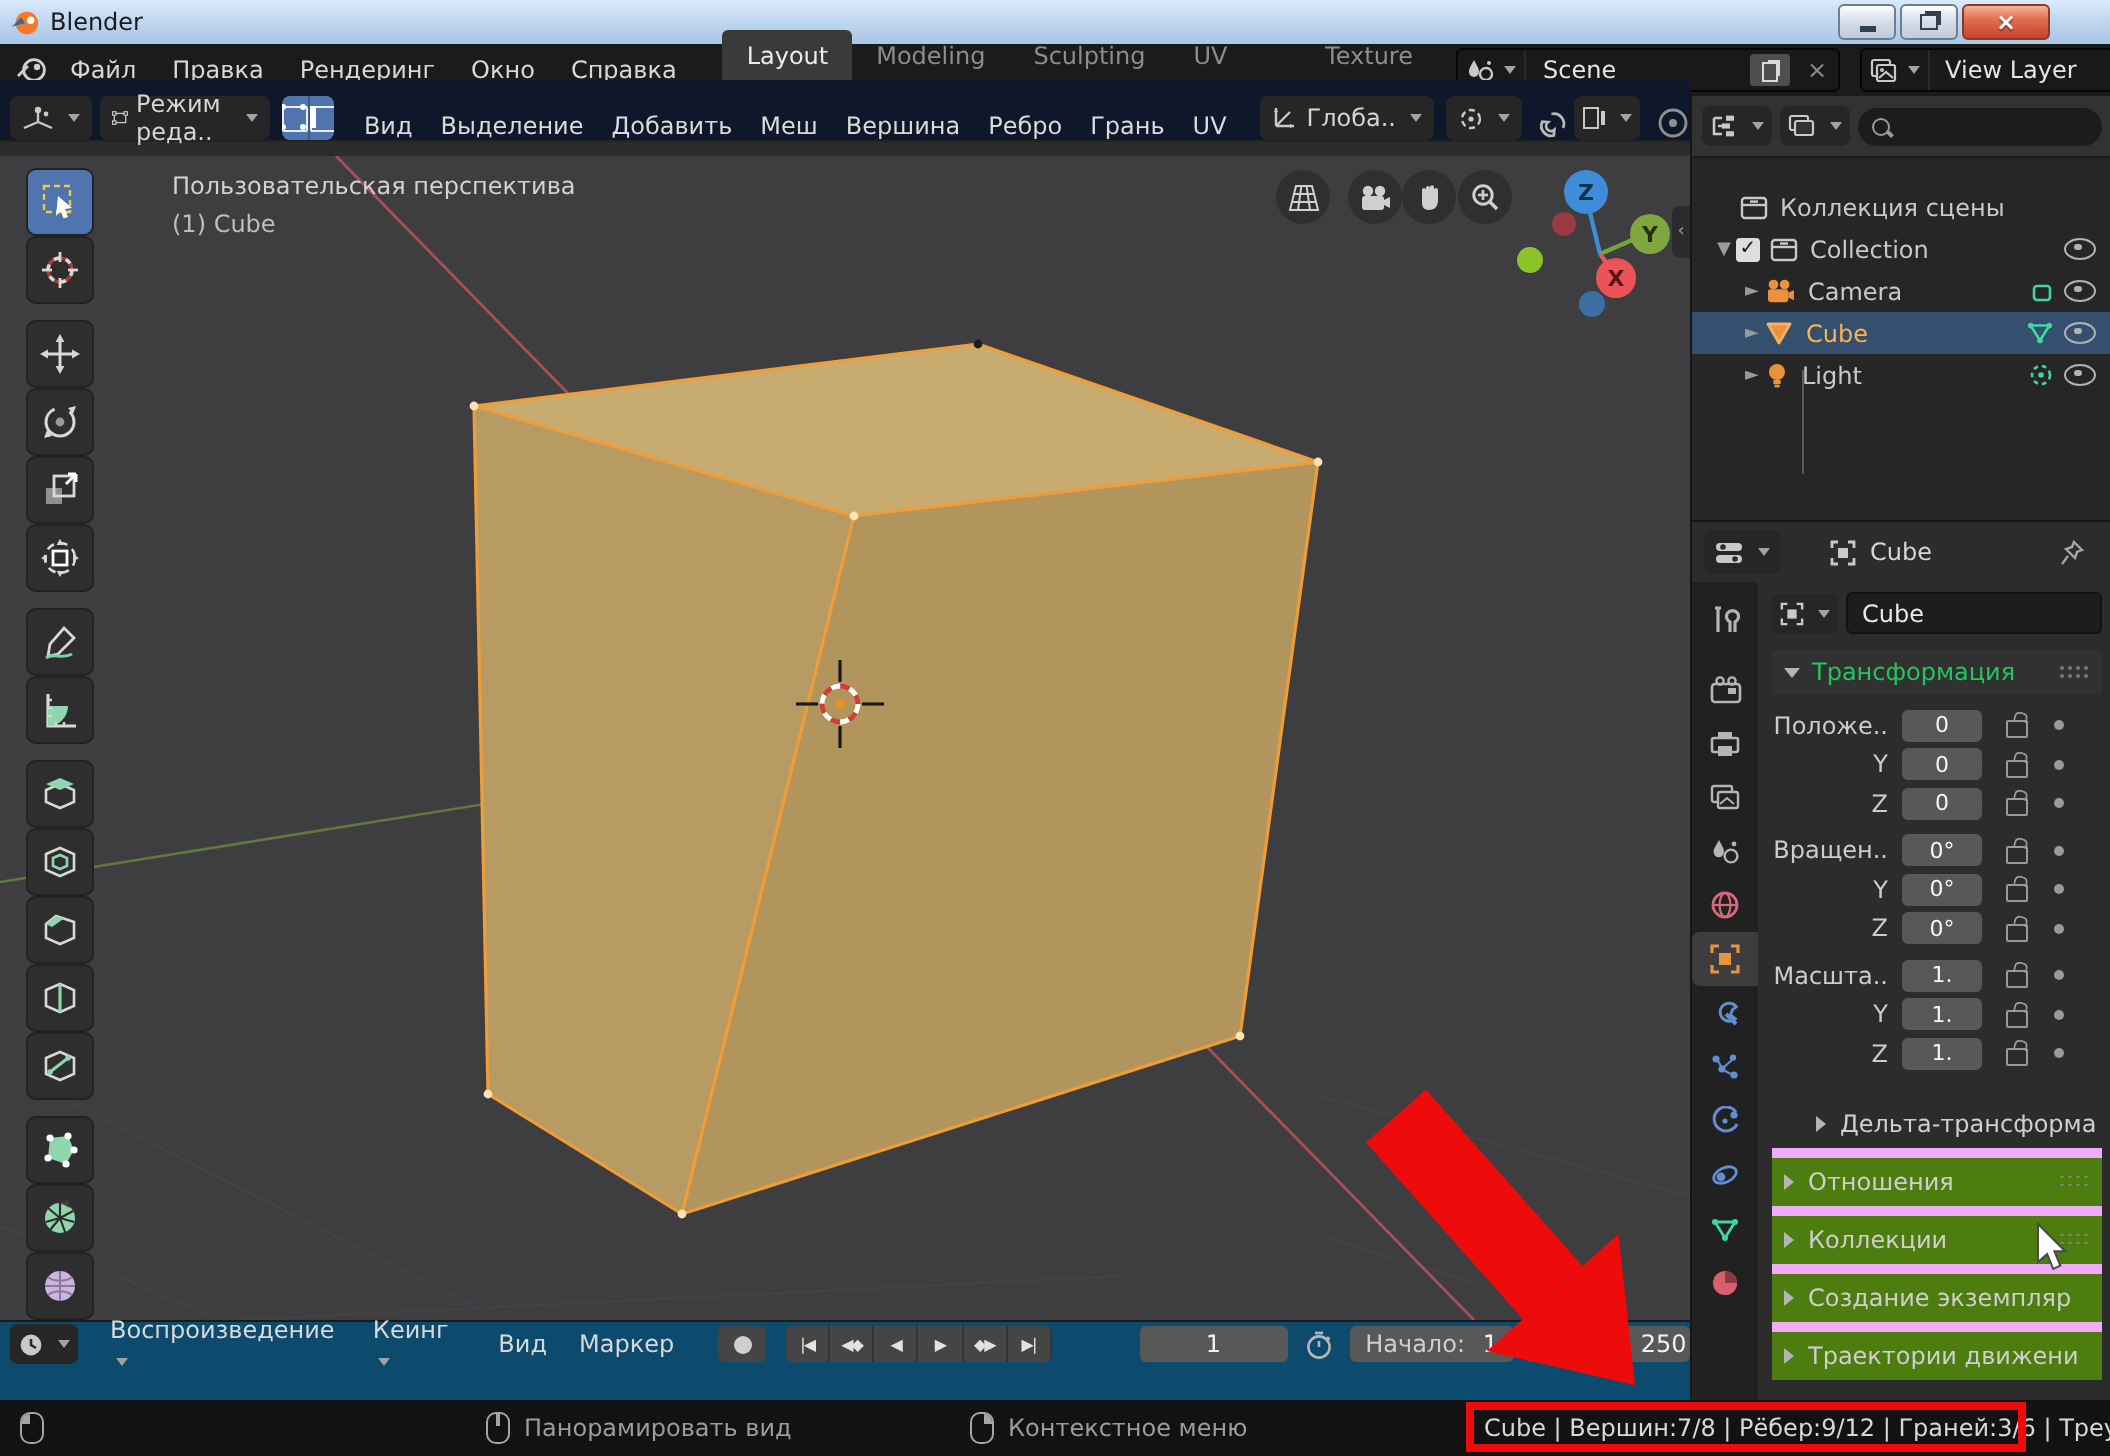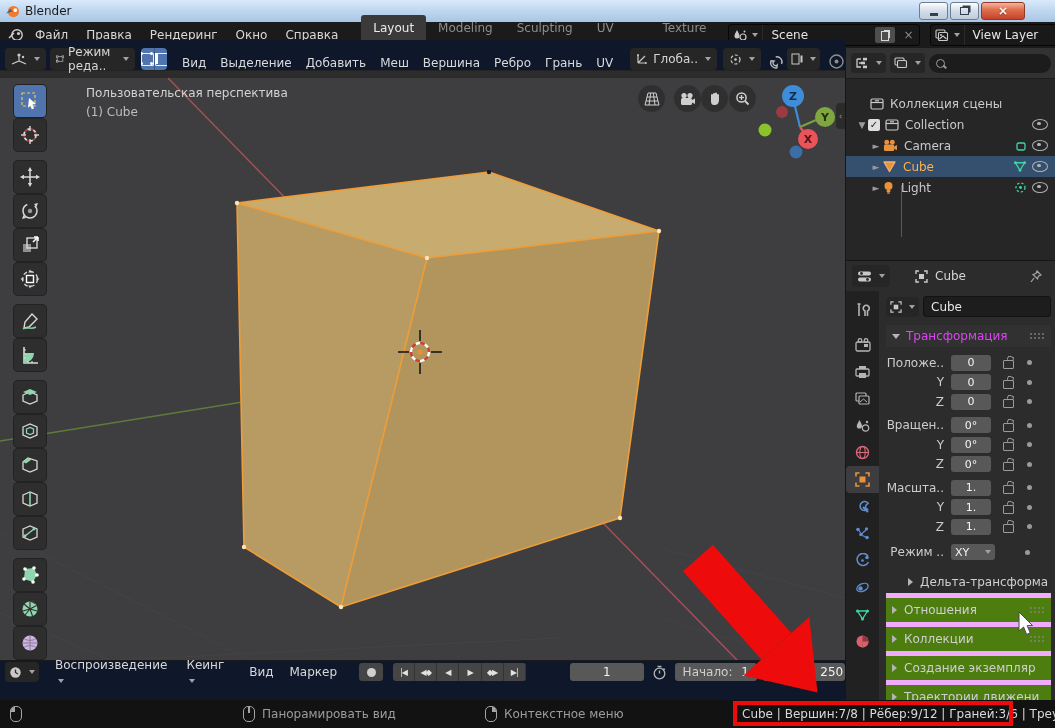--- a/index.html
+++ b/index.html
@@ -70,38 +70,38 @@
   .properties{position:absolute;left:845px;top:260px;width:210px;height:440px;background:#2c2c2c;border-left:1px solid #161616;border-top:1px solid #161616;overflow:hidden;}
   .props-header{height:30px;display:flex;align-items:center;padding:0 6px;gap:7px;background:#2c2c2c;}
   .props-body{display:flex;height:410px;}
   .ptabs{width:33px;background:#212121;display:flex;flex-direction:column;align-items:center;padding-top:6px;}
   .ptab{width:33px;height:27px;display:flex;align-items:center;justify-content:center;}
   .ptab.active{background:#3d3d3f;border-radius:4px 0 0 4px;}
   .ptab-gap{height:7px;}
   .pcontent{flex:1;padding:5px 5px 0 7px;}
   .name-row{display:flex;align-items:center;gap:4px;}
   .name-field{flex:1;height:19px;background:#1d1d1d;border:1px solid #121212;border-radius:3px;color:#e8e8e8;display:flex;align-items:center;padding:0 7px;}
-  .panel-head{height:22px;display:flex;align-items:center;gap:6px;background:#313131;border-radius:3px 3px 0 0;margin-top:8px;color:#d946ef;}
+  .panel-head{height:22px;display:flex;align-items:center;gap:6px;background:#313131;border-radius:3px 3px 0 0;margin-top:8px;color:#22c55e;}
   .tri-down{width:0;height:0;border-left:4px solid transparent;border-right:4px solid transparent;border-top:5px solid #b5b5b5;margin-left:6px;}
   .tri-right{width:0;height:0;border-top:4px solid transparent;border-bottom:4px solid transparent;border-left:5px solid #b5b5b5;margin-left:6px;}
   .grip{width:15px;height:6px;position:relative;margin-left:auto;margin-right:6px;opacity:.8;}
   .grip::before{content:"";position:absolute;width:1.8px;height:1.8px;background:#8a8a8a;border-radius:50%;
      box-shadow:4px 0 #8a8a8a,8px 0 #8a8a8a,12px 0 #8a8a8a,0 4px #8a8a8a,4px 4px #8a8a8a,8px 4px #8a8a8a,12px 4px #8a8a8a;}
   .trow{display:flex;align-items:center;height:19.5px;}
   .trow .tlabel{flex:0 0 58px;text-align:right;color:#cccccc;margin-right:7px;white-space:nowrap;overflow:hidden;}
   .tfield{width:40px;height:16px;background:#585858;border-radius:3px;color:#f4f4f4;font-size:11px;display:flex;align-items:center;justify-content:center;}
   .tfield.dd{justify-content:space-between;padding:0 4px;width:36px;}
   .lock{width:9px;height:7px;border:1px solid #9a9a9a;border-radius:1px;position:relative;margin-left:12px;margin-top:4px;}
   .lock::before{content:"";position:absolute;top:-5px;left:3px;width:5px;height:4px;border:1px solid #9a9a9a;border-bottom:none;border-radius:3px 3px 0 0;transform:rotate(14deg);}
   .adot{width:5px;height:5px;border-radius:50%;background:#9a9a9a;margin-left:13px;}
   .sect{height:24px;display:flex;align-items:center;background:#4d7c0f;border-top:5px solid #f0abfc;color:#cfcfcf;}
   .sect .slabel{margin-left:7px;}
   .sect.sub{background:transparent;border-top:none;padding-left:16px;height:23px;}
   
-  .timeline{position:absolute;left:0;top:660px;width:845px;height:40px;background:#0f172a;border-top:1px solid #1a1a1a;}
+  .timeline{position:absolute;left:0;top:660px;width:845px;height:40px;background:#0c4a6e;border-top:1px solid #1a1a1a;}
   .tl-header{height:22px;display:flex;align-items:center;padding-left:5px;}
   .tl-menu{padding:0 8px;color:#d8d8d8;}
   .play-btn{width:23px;height:18px;background:#454545;border-right:1px solid #333;display:flex;align-items:center;justify-content:center;color:#e2e2e2;font-size:8px;letter-spacing:-1px;}
   .rec-btn{width:26px;height:18px;background:#454545;border-radius:3px;display:flex;align-items:center;justify-content:center;margin:0 10px 0 14px;}
   .rec-dot{width:9px;height:9px;border-radius:50%;background:#cfcfcf;}
   .tl-field{height:18px;background:#585858;border-radius:3px;color:#f2f2f2;display:flex;align-items:center;justify-content:center;}
   .tl-kv{display:flex;align-items:center;justify-content:space-between;padding:0 8px;gap:6px;}
   .ruler{position:absolute;left:0;top:22px;width:845px;height:18px;background:#232323;}
   .rnum{position:absolute;top:1px;font-size:10px;color:#9a9a9a;transform:translateX(-50%);}
   .cur-badge{position:absolute;left:16px;top:1px;width:28px;height:15px;background:#4a72b0;border-radius:4px;color:#fff;font-size:10px;display:flex;align-items:center;justify-content:center;}
@@ -774,28 +774,20 @@
           <span class="lock"></span>
             <span class="adot"></span>
         </div>
         <div class="trow">
           <span class="tlabel">Z</span>
           <span class="tfield">1.</span>
           <span class="lock"></span>
             <span class="adot"></span>
         </div>
         <div style="height:6px"></div>
-        <div class="trow">
-          <span class="tlabel">Режим ..</span>
-          <span class="tfield dd">
-            <span>XY</span>
-            <span class="chev"></span>
-          </span>
-          <span class="adot" style="margin-left:30px"></span>
-        </div>
         <div style="height:8px"></div>
         <div class="sect sub">
           <span class="tri-right"></span>
           <span class="slabel">Дельта-трансформа</span>
         </div>
         <div class="sect">
           <span class="tri-right"></span>
           <span class="slabel">Отношения</span>
           <span class="grip"></span>
         </div>

